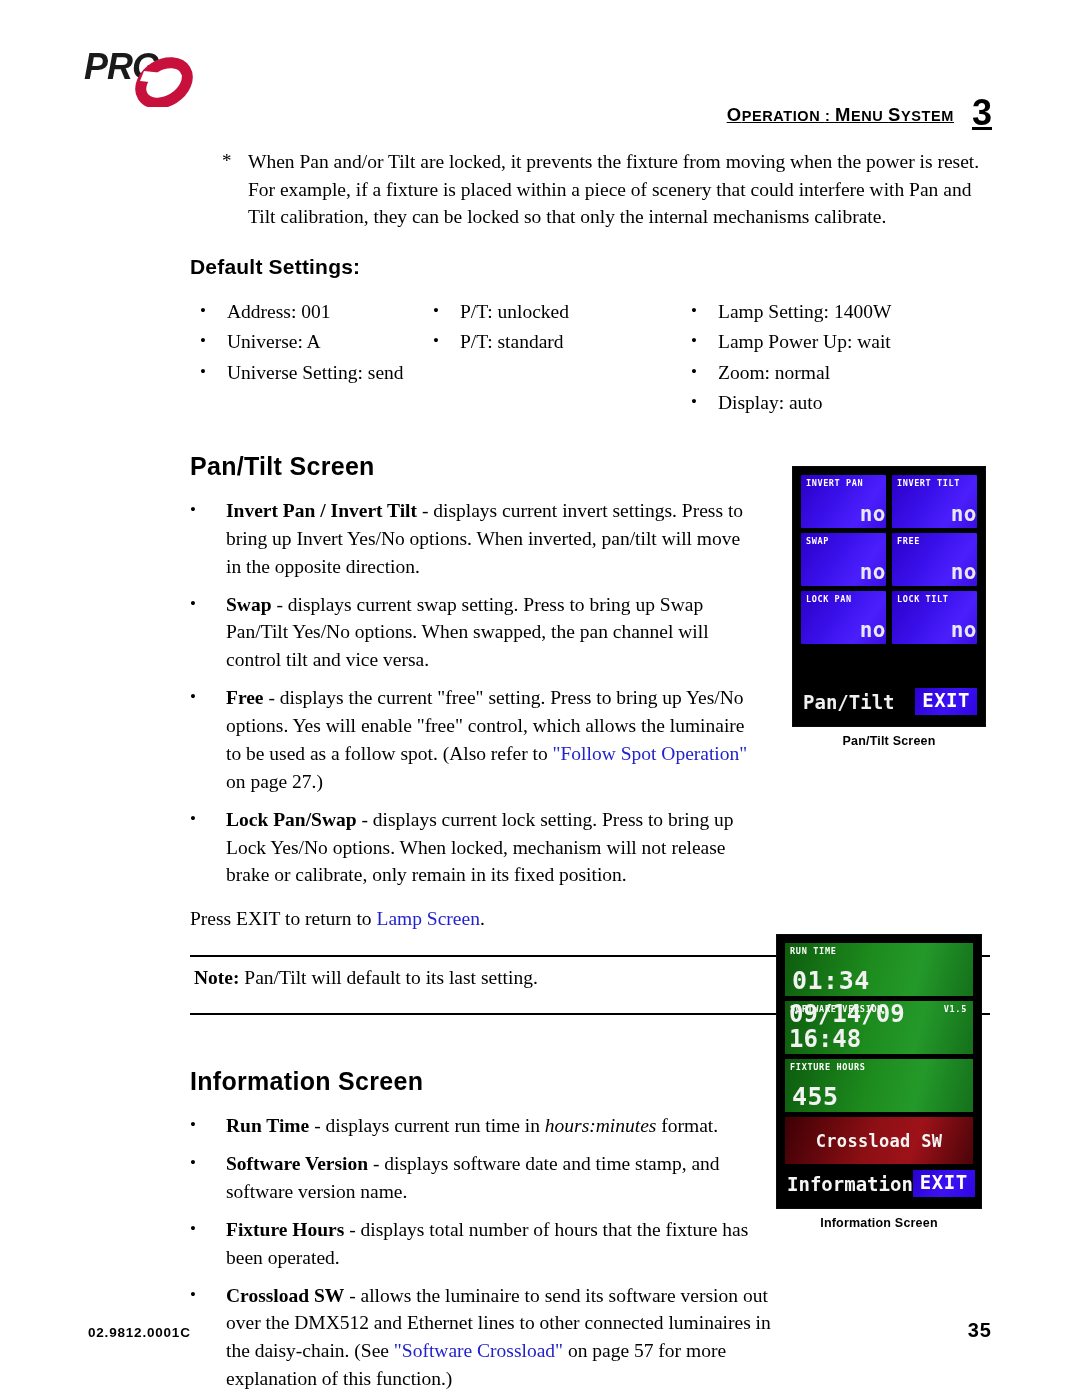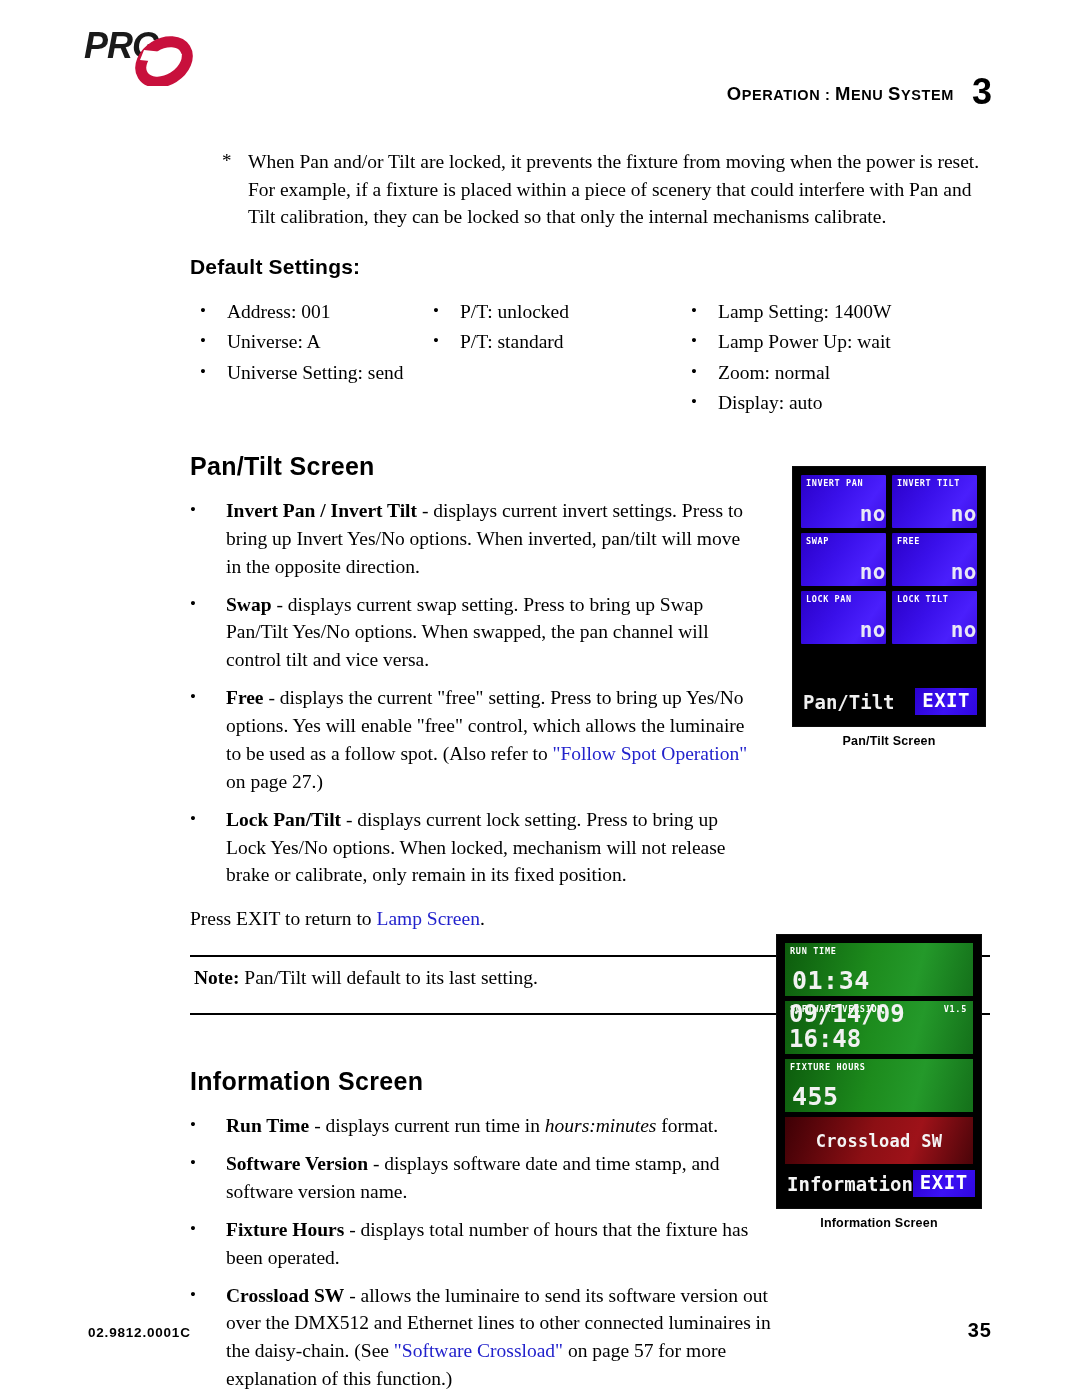--- a/index.html
+++ b/index.html
@@ -10,36 +10,37 @@
     background: #ffffff;
     font-family: "Liberation Serif", serif;
     color: #000000;
     position: relative;
     overflow: hidden;
   }
 
   
   .page-header {
     position: absolute;
-    top: 16px; left: 0; right: 0;
+    top: 37px; left: 0; right: 0;
     height: 70px;
   }
   .logo {
     position: absolute;
     left: 82px; top: 8px;
     width: 190px; height: 62px;
   }
   .logo svg { display: block; }
 
   .header-right {
     position: absolute;
     right: 88px; top: 58px;
     display: flex;
     align-items: baseline;
     gap: 18px;
+    text-decoration: underline;
   }
   .header-title {
     font-family: "Liberation Sans", sans-serif;
     font-weight: bold;
     font-size: 14.5px;
     letter-spacing: 0.6px;
     color: #000;
     white-space: nowrap;
   }
   .header-title .sc { font-size: 18.5px; }
@@ -393,21 +394,21 @@
     <div class="bullet">
       <span class="b">•</span>
       <span class="t"><b class="lead">Swap</b><span> - displays current swap setting. Press to bring up Swap Pan/Tilt Yes/No options. When swapped, the pan channel will control tilt and vice versa.</span></span>
     </div>
     <div class="bullet">
       <span class="b">•</span>
       <span class="t"><b class="lead">Free</b><span> - displays the current "free" setting. Press to bring up Yes/No options. Yes will enable "free" control, which allows the luminaire to be used as a follow spot. (Also refer to </span><span class="xref">"Follow Spot Operation"</span><span> on page 27.)</span></span>
     </div>
     <div class="bullet">
       <span class="b">•</span>
-      <span class="t"><b class="lead">Lock Pan/Tilt</b><span> - displays current lock setting. Press to bring up Lock Yes/No options. When locked, mechanism will not release brake or calibrate, only remain in its fixed position.</span></span>
+      <span class="t"><b class="lead">Lock Pan/Swap</b><span> - displays current lock setting. Press to bring up Lock Yes/No options. When locked, mechanism will not release brake or calibrate, only remain in its fixed position.</span></span>
     </div>
   </div>
 
   <div class="para">
     <span>Press EXIT to return to </span><span class="xref">Lamp Screen</span><span>.</span>
   </div>
 
   <div class="note-block">
     <hr class="rule">
     <div class="note-line">

